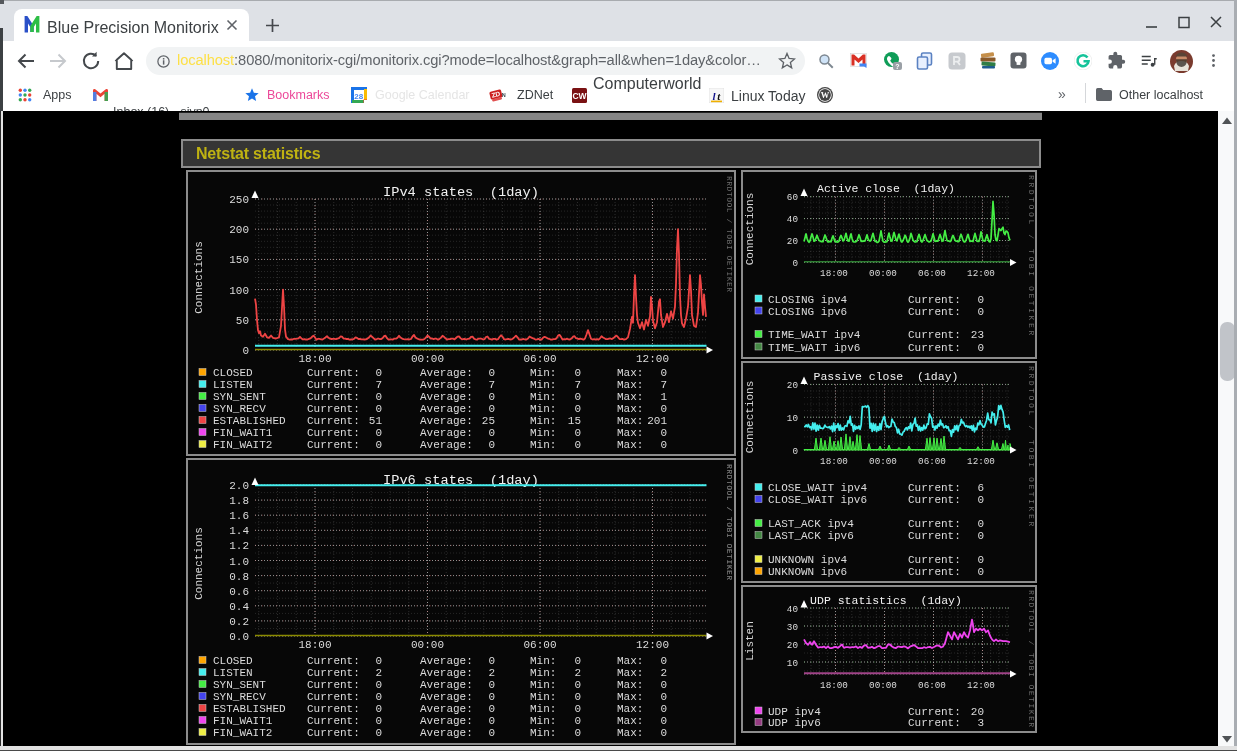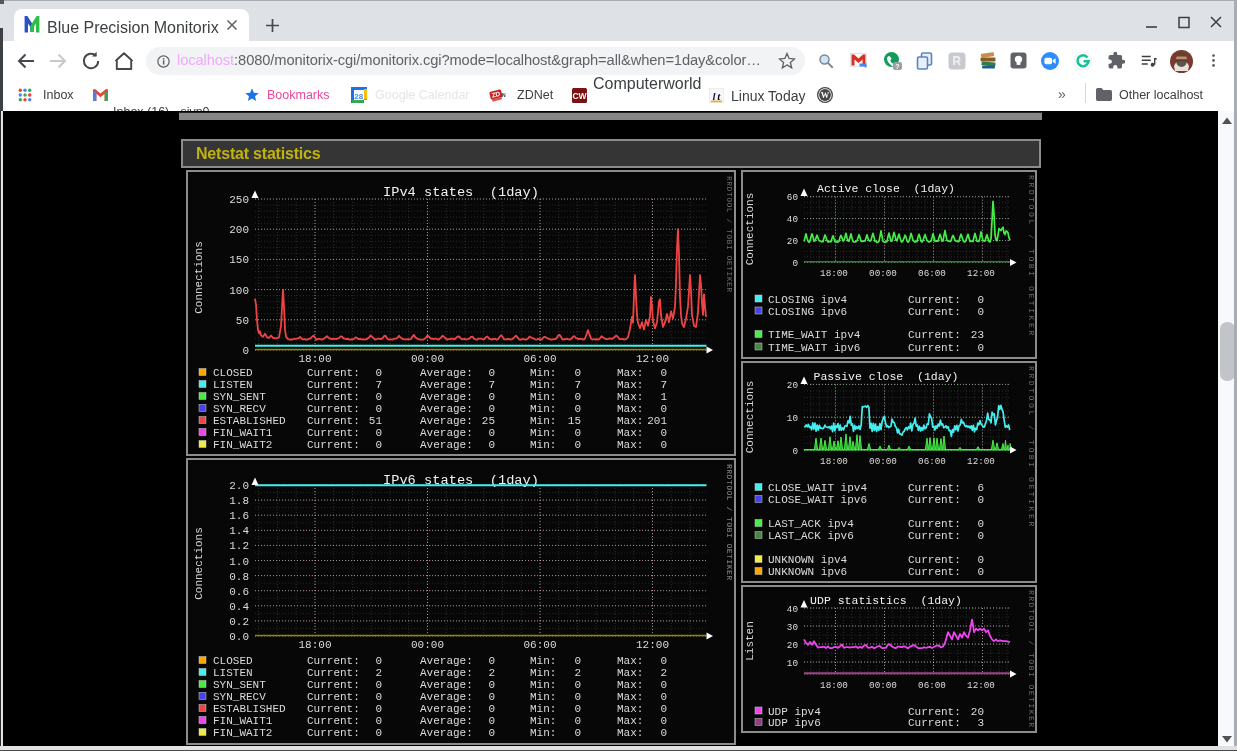--- a/index.html
+++ b/index.html
@@ -43,21 +43,21 @@
 <svg class="abs" style="left:112px;top:49px" width="24" height="24" viewBox="0 0 24 24">
  <path d="M4.8 20 V10.8 L12 4.2 L19.2 10.8 V20 Z M3.4 12.1 L12 4.2 L20.6 12.1" fill="none" stroke="#44484c" stroke-width="1.9" stroke-linejoin="round"></path>
 </svg>
 
 <div class="abs" style="left:146px;top:47px;width:659px;height:28px;background:#f1f3f4;border-radius:14px"></div>
 <svg class="abs" style="left:156px;top:54px" width="15" height="15" viewBox="0 0 24 24">
  <path d="M12 2a10 10 0 1 0 0 20 10 10 0 0 0 0-20zm0 18a8 8 0 1 1 0-16 8 8 0 0 1 0 16z" fill="#5f6368"></path>
  <rect x="11" y="10" width="2.4" height="7" fill="#5f6368"></rect>
     <rect x="11" y="6.5" width="2.4" height="2.4" fill="#5f6368"></rect>
 </svg>
-<div class="abs" style="left:177px;top:52px;font-size:14.7px;color:#5f6368;letter-spacing:-0.1px"><span style="color:#f0abfc">localhost</span>:8080/monitorix-cgi/monitorix.cgi?mode=localhost&amp;graph=all&amp;when=1day&amp;color…</div>
+<div class="abs" style="left:177px;top:52px;font-size:14.7px;color:#5f6368;letter-spacing:-0.1px"><span style="color:#fde047">localhost</span>:8080/monitorix-cgi/monitorix.cgi?mode=localhost&amp;graph=all&amp;when=1day&amp;color…</div>
 <svg class="abs" style="left:778px;top:52px" width="18" height="18" viewBox="0 0 24 24">
  <path d="M12 17.27 18.18 21l-1.64-7.03L22 9.24l-7.19-.61L12 2 9.19 8.63 2 9.24l5.46 4.73L5.82 21z" fill="none" stroke="#5f6368" stroke-width="1.8"></path>
 </svg>
 
 <svg class="abs" style="left:817px;top:52px" width="18" height="18" viewBox="0 0 24 24">
  <circle cx="10" cy="10" r="6" fill="#cfe3f7" stroke="#7d8790" stroke-width="2"></circle>
  <path d="M14.5 14.5 L21 21" stroke="#7d8790" stroke-width="2.6"></path>
 </svg>
 <svg class="abs" style="left:850px;top:53px" width="17" height="16" viewBox="0 0 17 16">
  <rect x="0.5" y="0.5" width="16" height="13" fill="#fff" stroke="#d0d0d0" stroke-width="0.6"></rect>
@@ -130,21 +130,21 @@
       <circle cx="7" cy="2.3" r="1.7"></circle>
       <circle cx="2.3" cy="7" r="1.7"></circle>
       <circle cx="11.7" cy="11.7" r="1.7"></circle>
     </g>
  <g fill="#34a853">
       <circle cx="11.7" cy="2.3" r="1.7"></circle>
       <circle cx="7" cy="7" r="1.7"></circle>
       <circle cx="2.3" cy="11.7" r="1.7"></circle>
     </g>
 </svg>
-<div class="abs" style="left:43px;top:88px;font-size:12.5px;color:#3c4043">Inbox</div>
+<div class="abs" style="left:43px;top:88px;font-size:12.5px;color:#3c4043">Apps</div>
 <svg class="abs" style="left:93px;top:89px" width="15" height="12" viewBox="0 0 15 12">
  <path d="M0 12 V1.5 A1.5 1.5 0 0 1 2.6 0.5 L7.5 4.6 L12.4 0.5 A1.5 1.5 0 0 1 15 1.5 V12 h-3.4 V4.8 L7.5 8.2 L3.4 4.8 V12z" fill="#ea4335"></path>
  <path d="M0 3 h3.4 v9 H0z" fill="#4285f4" opacity="0.9"></path>
  <path d="M11.6 3 h3.4 v9 h-3.4z" fill="#34a853" opacity="0.9"></path>
 </svg>
 <div class="abs" style="left:113px;top:105px;font-size:12.5px;color:#3c4043">Inbox (16) - sjvn0…</div>
 <svg class="abs" style="left:244px;top:87px" width="16" height="16" viewBox="0 0 24 24">
  <path d="M12 17.27 18.18 21l-1.64-7.03L22 9.24l-7.19-.61L12 2 9.19 8.63 2 9.24l5.46 4.73L5.82 21z" fill="#1a73e8"></path>
 </svg>
 <div class="abs" style="left:267px;top:88px;font-size:12.5px;color:#ec4899">Bookmarks</div>

